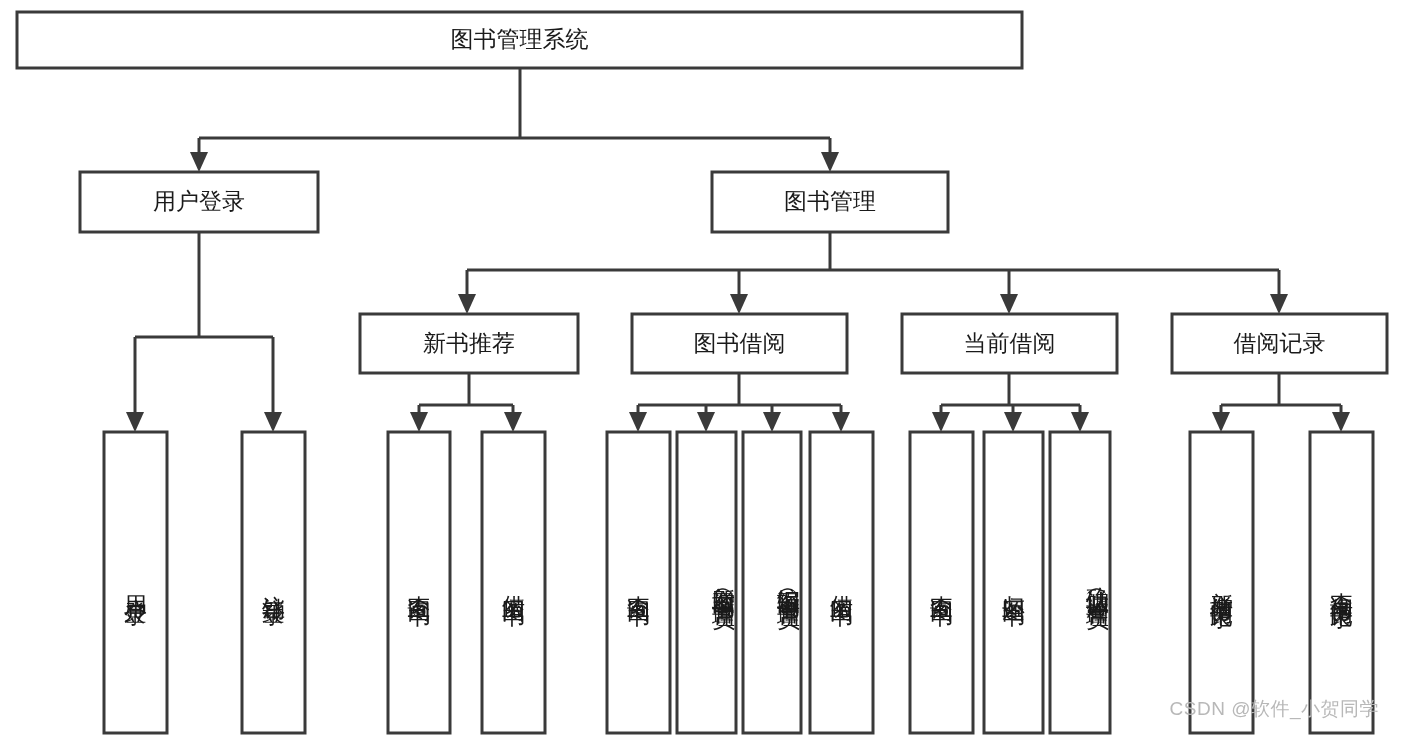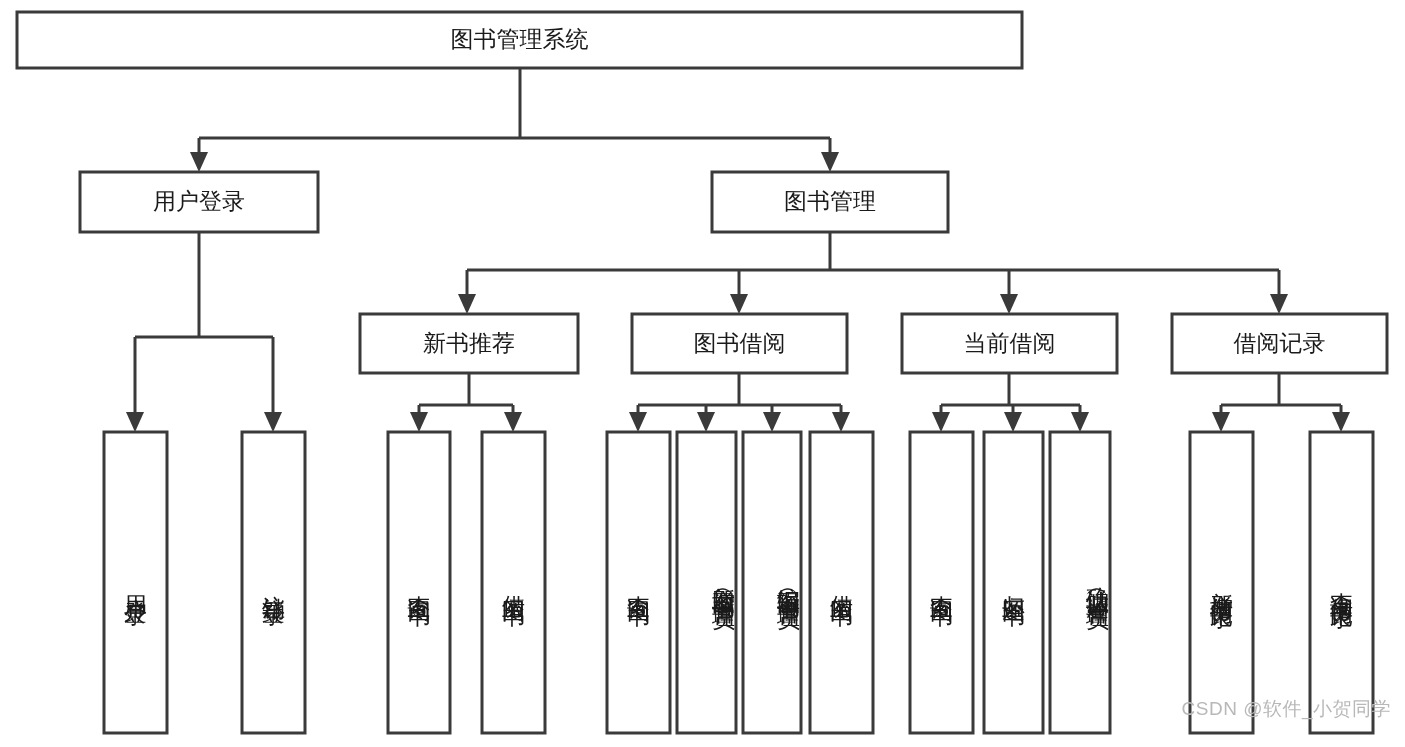--- a/index.html
+++ b/index.html
@@ -43,21 +43,21 @@
     stroke: #3a3a3a;
     stroke-width: 3;
     fill: none;
   }
   .arrow-head {
     fill: #3a3a3a;
     stroke: none;
   }
   .watermark {
     position: absolute;
-    right: 14px;
+    right: 26px;
     bottom: 6px;
     font-family: "Liberation Sans", "DejaVu Sans", sans-serif;
     font-size: 19px;
     color: #b8b8b8;
     white-space: nowrap;
     letter-spacing: 0.5px;
   }
 </style>
 </head>
 <body>

